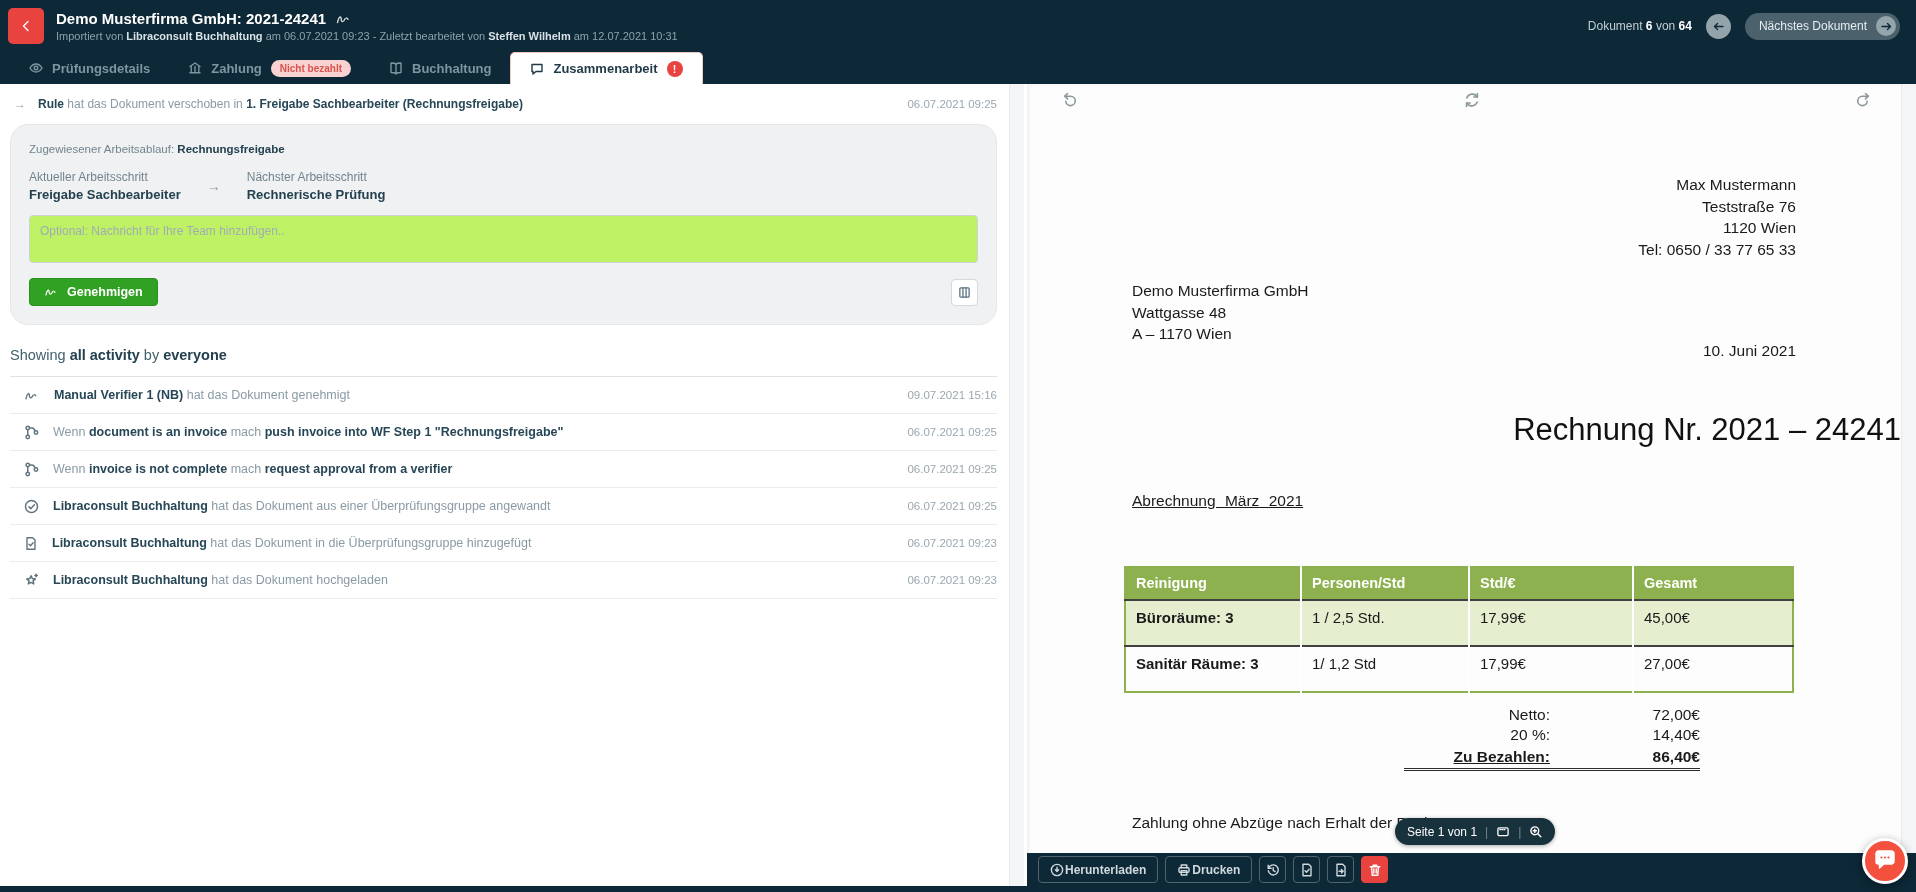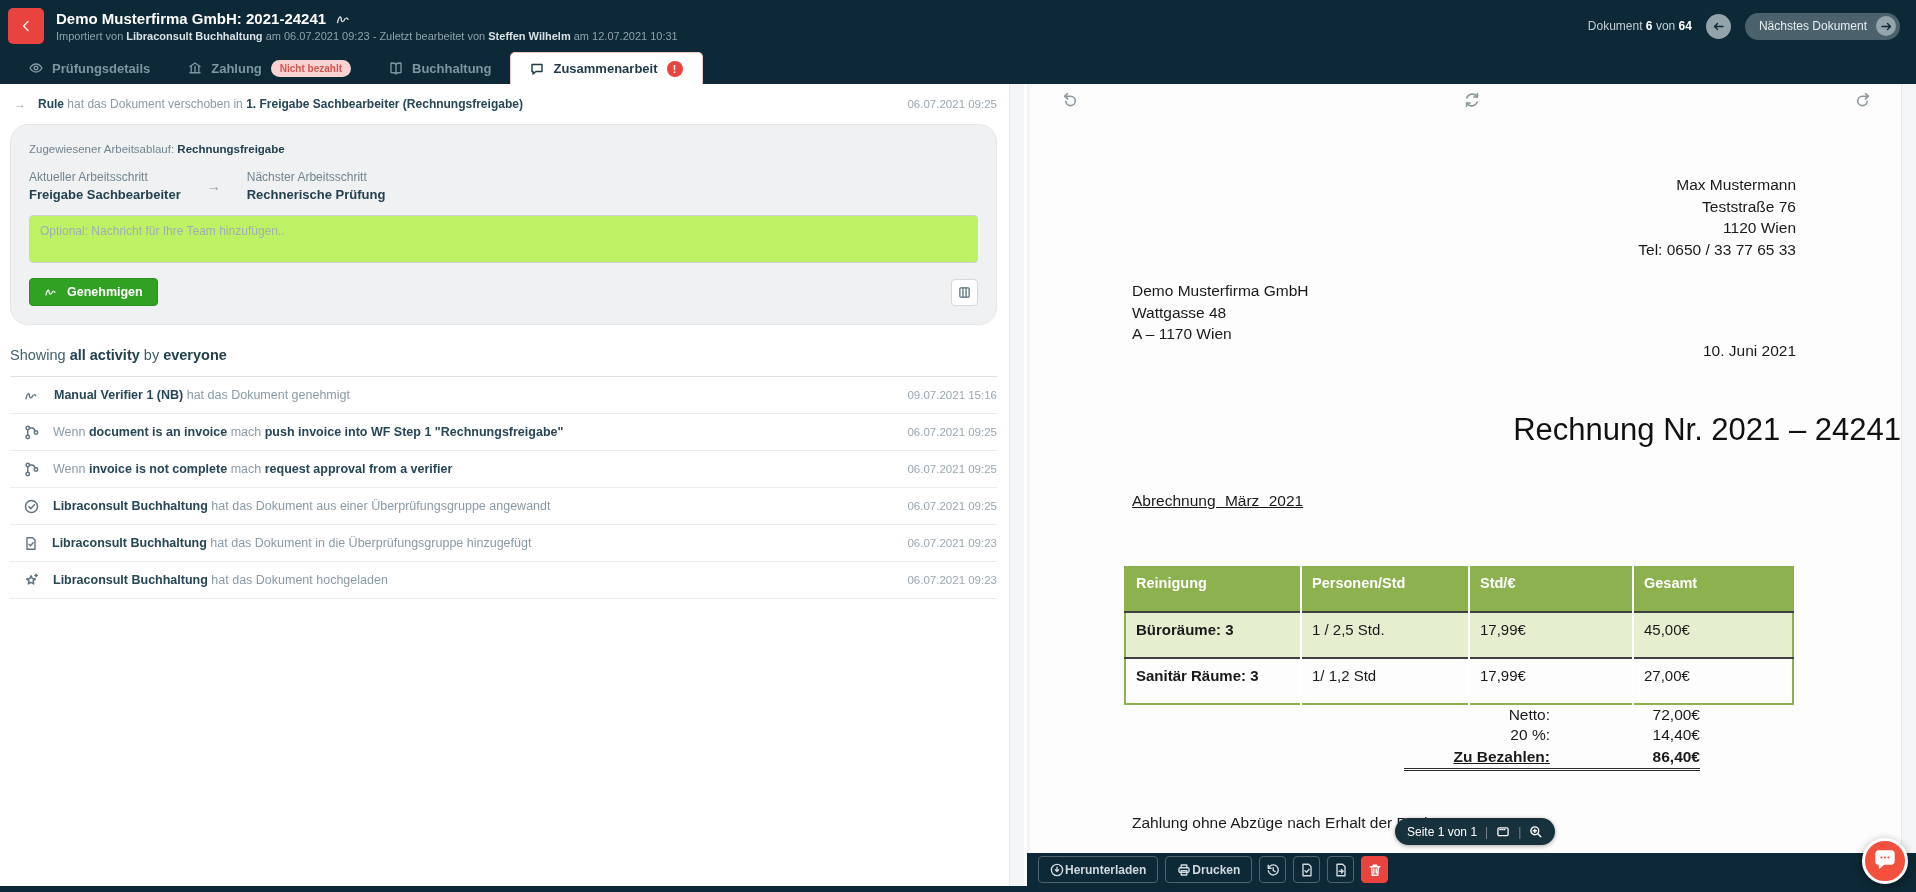--- a/index.html
+++ b/index.html
@@ -67,21 +67,21 @@
   .rot { position:absolute; top:7px; color:#8b979d; cursor:pointer; }
   .rot-l { left:34px; } .rot-c { left:calc(50% - 9px); } .rot-r { right:44px; }
 
   .doc-sender { position:absolute; top:90px; right:120px; text-align:right; font-size:15.5px; line-height:21.5px; }
   .doc-recipient { position:absolute; top:196px; left:105px; font-size:15.5px; line-height:21.5px; }
   .doc-date { position:absolute; top:258px; right:120px; font-size:15.5px; }
   .doc-title { position:absolute; top:328px; left:0; right:15px; text-align:right; font-size:31px; color:#111; }
   .doc-subject { position:absolute; top:408px; left:105px; font-size:15.5px; text-decoration:underline; word-spacing:5px; }
 
   .doc-table { position:absolute; top:482px; left:97px; width:670px; border-collapse:collapse; border:2px solid #8cb14e; font-size:15px; }
-  .doc-table th { background:#8cb14e; color:#fff; text-align:left; font-size:14.5px; height:45px; vertical-align:top; padding:7px 10px; }
+  .doc-table th { background:#8cb14e; color:#fff; text-align:left; font-size:14.5px; height:33px; vertical-align:top; padding:7px 10px; }
   .doc-table td { height:46px; vertical-align:top; padding:8px 10px; }
   .doc-table th + th, .doc-table td + td { border-left:2px solid #fff; }
   .doc-table tbody tr { border-top:2px solid #404040; }
   .doc-table tbody tr.r0 { background:#e5eecf; }
   .doc-table td.c1 { font-weight:bold; }
 
   .doc-totals { position:absolute; top:621px; right:216px; width:296px; font-size:15.5px; }
   .t-row { display:flex; line-height:20px; }
   .t-label { flex:1; text-align:right; }
   .t-val { width:150px; text-align:right; }

